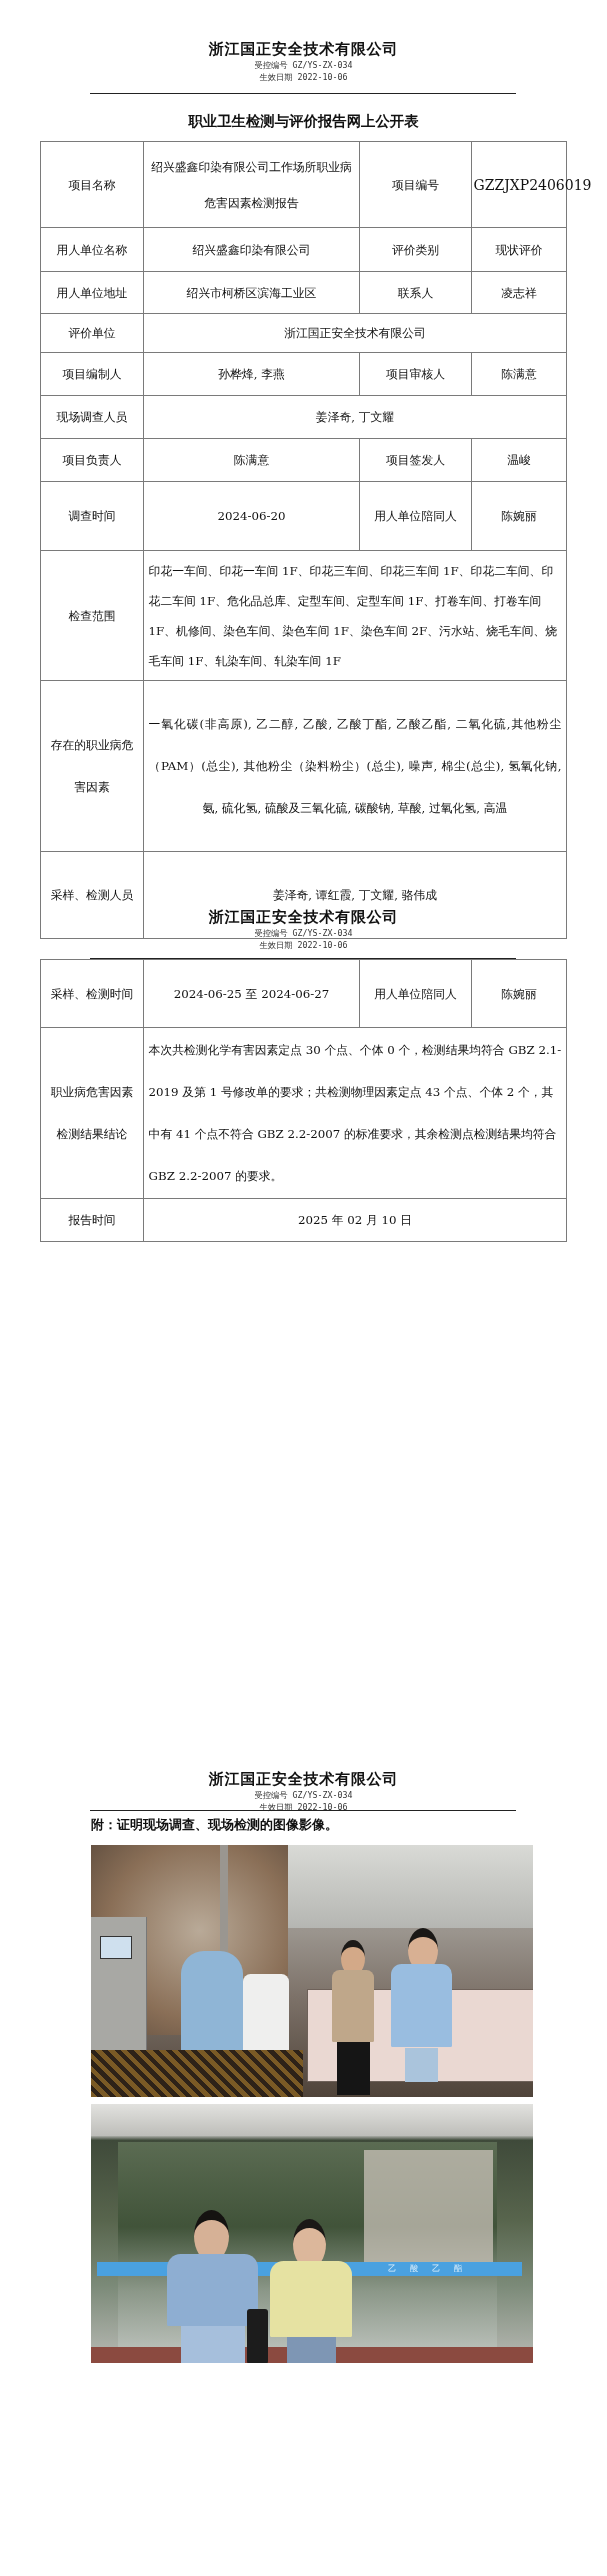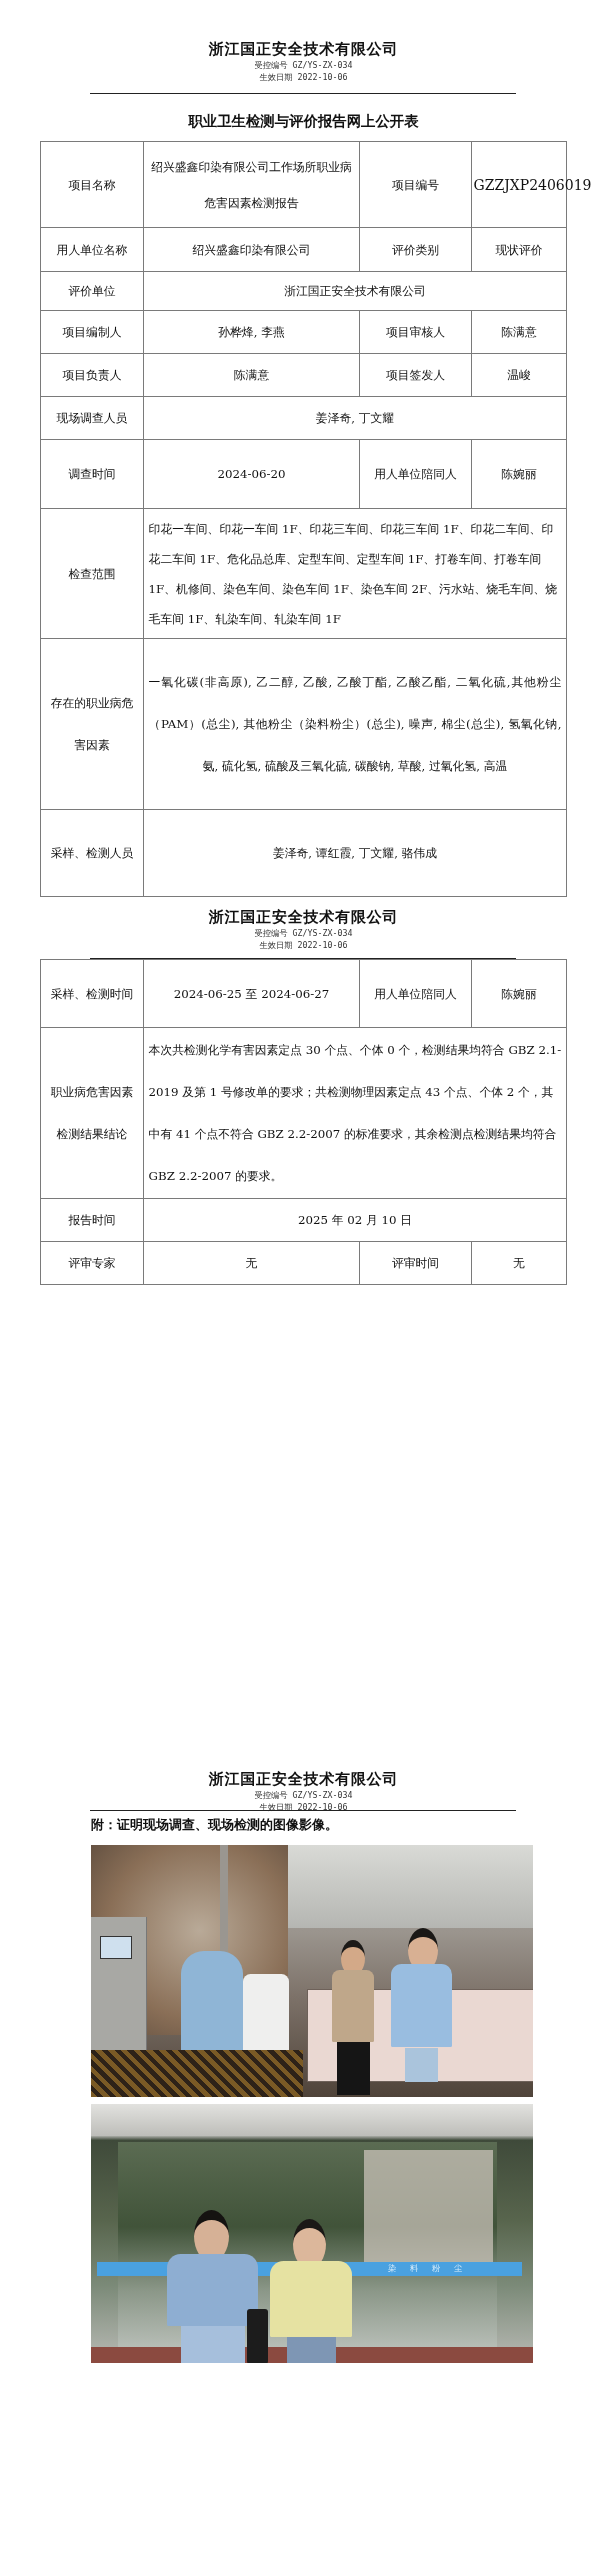--- a/index.html
+++ b/index.html
@@ -77,39 +77,45 @@
     <td style="line-height:36px;">绍兴盛鑫印染有限公司工作场所职业病危害因素检测报告</td>
     <td>项目编号</td>
     <td style="font-size:14px;padding:0 1.5px;">GZZJXP2406019</td>
   </tr>
   <tr style="height:44px;padding-left:8px;">
     <td>用人单位名称</td>
     <td>绍兴盛鑫印染有限公司</td>
     <td>评价类别</td>
     <td>现状评价</td>
   </tr>
+  <tr style="height:42px;">
+    <td>用人单位地址</td>
+    <td>绍兴市柯桥区滨海工业区</td>
+    <td>联系人</td>
+    <td>凌志祥</td>
+  </tr>
   <tr style="height:39px;">
     <td>评价单位</td>
     <td colspan="3">浙江国正安全技术有限公司</td>
   </tr>
   <tr style="height:43px;">
     <td>项目编制人</td>
     <td>孙桦烽, 李燕</td>
     <td>项目审核人</td>
     <td>陈满意</td>
   </tr>
   <tr style="height:43px;">
+    <td>现场调查人员</td>
+    <td colspan="3">姜泽奇, 丁文耀</td>
+  </tr>
+  <tr style="height:43px;">
     <td>项目负责人</td>
     <td>陈满意</td>
     <td>项目签发人</td>
     <td>温峻</td>
-  </tr>
-  <tr style="height:43px;">
-    <td>现场调查人员</td>
-    <td colspan="3">姜泽奇, 丁文耀</td>
   </tr>
   <tr style="height:69px;">
     <td>调查时间</td>
     <td>2024-06-20</td>
     <td style="line-height:32px;">用人单位陪同人</td>
     <td>陈婉丽</td>
   </tr>
   <tr style="height:130px;">
     <td>检查范围</td>
     <td colspan="3" class="left" style="line-height:30px;">印花一车间、印花一车间 1F、印花三车间、印花三车间 1F、印花二车间、印花二车间 1F、危化品总库、定型车间、定型车间 1F、打卷车间、打卷车间 1F、机修间、染色车间、染色车间 1F、染色车间 2F、污水站、烧毛车间、烧毛车间 1F、轧染车间、轧染车间 1F</td>
@@ -147,26 +153,20 @@
     <td>陈婉丽</td>
   </tr>
   <tr style="height:171px;">
     <td style="line-height:42px;">职业病危害因素检测结果结论</td>
     <td colspan="3" class="left" style="line-height:42px;">本次共检测化学有害因素定点 30 个点、个体 0 个，检测结果均符合 GBZ 2.1-2019 及第 1 号修改单的要求；共检测物理因素定点 43 个点、个体 2 个，其中有 41 个点不符合 GBZ 2.2-2007 的标准要求，其余检测点检测结果均符合 GBZ 2.2-2007 的要求。</td>
   </tr>
   <tr style="height:43px;">
     <td>报告时间</td>
     <td colspan="3">2025 年 02 月 10 日</td>
   </tr>
-  <tr style="height:43px;">
-    <td>评审专家</td>
-    <td>无</td>
-    <td>评审时间</td>
-    <td>无</td>
-  </tr>
 </tbody>
   </table>
 
 <div class="hdr" style="top:1769px;">
   <div class="company">浙江国正安全技术有限公司</div>
   <div class="ctl">受控编号 GZ/YS-ZX-034</div>
   <div class="eff">生效日期 2022-10-06</div>
 </div>
 <div class="rule" style="top:1810px;"></div>
 <div class="attach" style="top:1816px;">附：证明现场调查、现场检测的图像影像。</div>
@@ -191,21 +191,21 @@
       <div class="legs"></div>
   </div>
   <div class="grate"></div>
 </div>
 
 <div class="photo p2">
   <div class="frame"></div>
   <div class="glass"></div>
   <div class="wall"></div>
   <div class="stripe"></div>
-  <div class="sign">染料粉尘</div>
+  <div class="sign">乙酸乙酯</div>
   <div class="floor"></div>
   <div class="person1">
     <div class="head"></div>
       <div class="body"></div>
       <div class="legs"></div>
   </div>
   <div class="bag"></div>
   <div class="person2">
     <div class="head"></div>
       <div class="body"></div>

